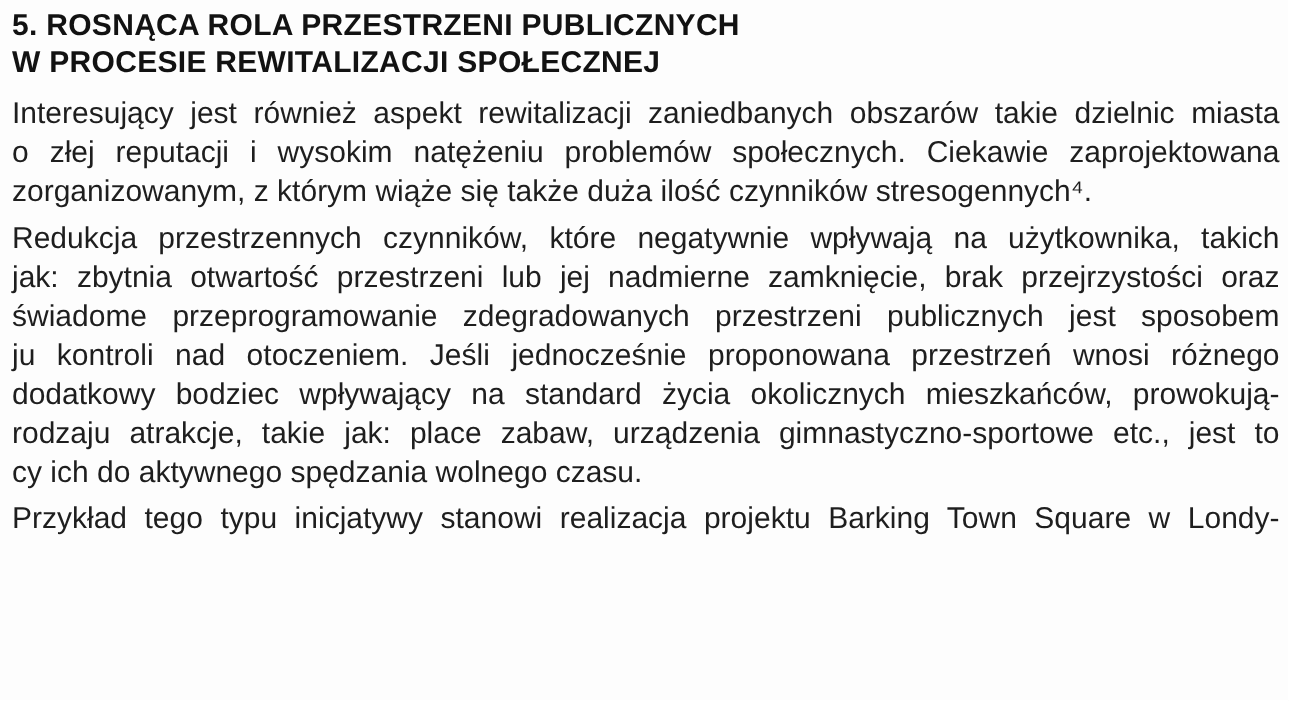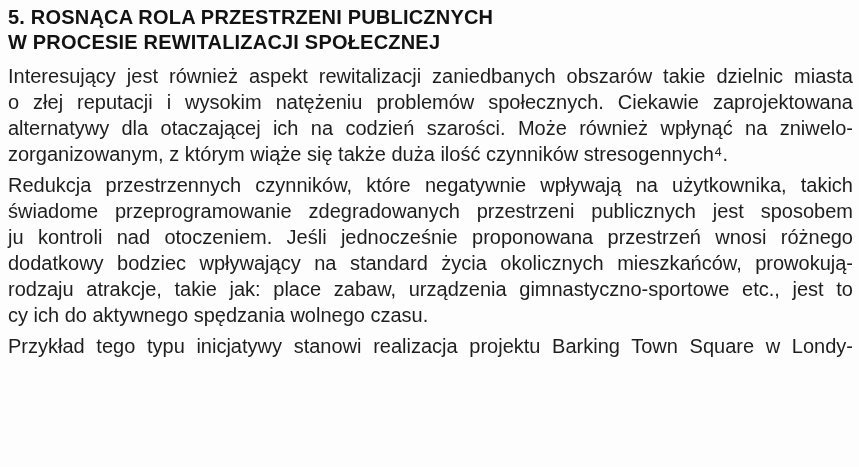--- a/index.html
+++ b/index.html
@@ -49,26 +49,26 @@
 <div class="page">
 
   <h1 class="heading">
     <div class="hline">5. ROSNĄCA ROLA PRZESTRZENI PUBLICZNYCH</div>
     <div class="hline">W PROCESIE REWITALIZACJI SPOŁECZNEJ</div>
   </h1>
 
   <div class="para">
     <div class="tl j">Interesujący jest również aspekt rewitalizacji zaniedbanych obszarów takie dzielnic miasta</div>
     <div class="tl j">o złej reputacji i wysokim natężeniu problemów społecznych. Ciekawie zaprojektowana</div>
-    <div class="tl j">alternatywy dla otaczającej ich na codzień szarości. Może również wpłynąć na zniwelo-</div>
     <div class="tl l">zorganizowanym, z którym wiąże się także duża ilość czynników stresogennych⁴.</div>
   </div>
 
   <div class="para">
     <div class="tl j">Redukcja przestrzennych czynników, które negatywnie wpływają na użytkownika, takich</div>
+    <div class="tl j">jak: zbytnia otwartość przestrzeni lub jej nadmierne zamknięcie, brak przejrzystości oraz</div>
     <div class="tl j">świadome przeprogramowanie zdegradowanych przestrzeni publicznych jest sposobem</div>
     <div class="tl j">ju kontroli nad otoczeniem. Jeśli jednocześnie proponowana przestrzeń wnosi różnego</div>
     <div class="tl j">dodatkowy bodziec wpływający na standard życia okolicznych mieszkańców, prowokują-</div>
     <div class="tl j">rodzaju atrakcje, takie jak: place zabaw, urządzenia gimnastyczno-sportowe etc., jest to</div>
     <div class="tl l">cy ich do aktywnego spędzania wolnego czasu.</div>
   </div>
 
   <div class="para">
     <div class="tl j">Przykład tego typu inicjatywy stanowi realizacja projektu Barking Town Square w Londy-</div>
   </div>

